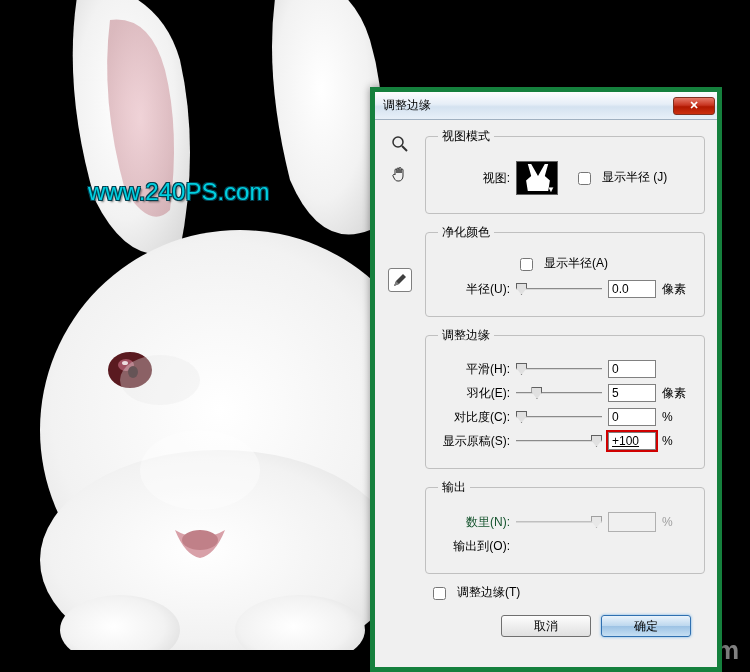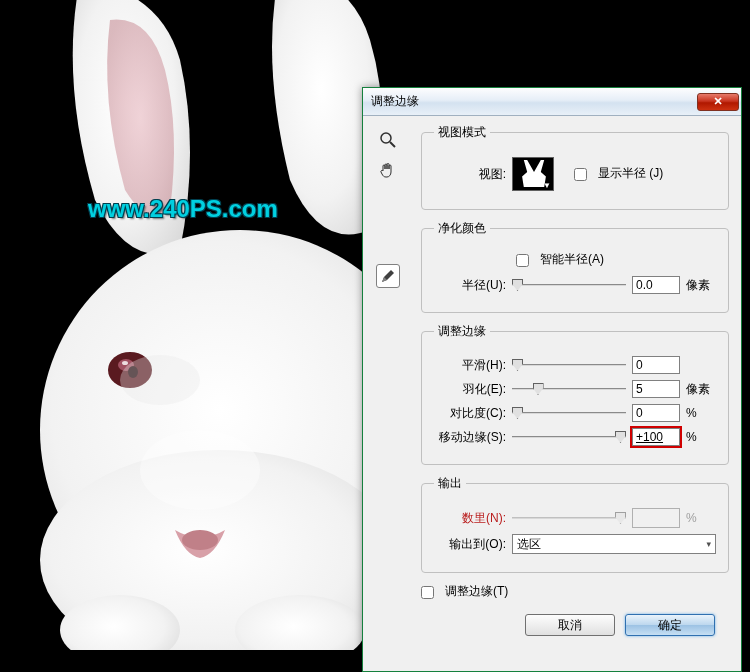--- a/index.html
+++ b/index.html
@@ -21,42 +21,42 @@
     width: 750px; height: 672px;
     background: #000;
   }
   .rabbit {
     position: absolute;
     left: 0; top: 0;
     width: 420px; height: 650px;
   }
   .watermark1 {
     position: absolute;
-    left: 88px; top: 195px;
+    left: 88px; top: 178px;
     font-size: 24px;
-    font-weight: bold;
+    font-weight: normal;
     color: #00d0e0;
     text-shadow: -1px -1px 0 #004050, 1px -1px 0 #004050, -1px 1px 0 #004050, 1px 1px 0 #004050, 2px 2px 2px rgba(0,0,0,0.5);
   }
   .watermark2 {
     position: absolute;
     right: 10px; bottom: 6px;
     font-size: 26px;
     font-weight: bold;
     color: #fff;
     opacity: 0.5;
     letter-spacing: 1px;
   }
   .dialog {
     position: absolute;
-    left: 362px; top: 87px;
-    width: 380px;
+    left: 370px; top: 87px;
+    width: 352px;
     height: 585px;
     background: #f0f0f0;
-    border: 1px solid #15803d;
+    border: 5px solid #15803d;
     box-shadow: 0 0 8px rgba(0,0,0,0.4);
     display: flex;
     flex-direction: column;
   }
   .titlebar {
     height: 28px;
     background: linear-gradient(#fdfdfe, #e6eef7 45%, #d4e2f0 55%, #e8f0f8);
     border-bottom: 1px solid #a0b0c0;
     display: flex;
     align-items: center;
@@ -102,40 +102,40 @@
     cursor: pointer;
   }
   .tool-icon.selected {
     border: 1px solid #808080;
     background: #fff;
     border-radius: 3px;
   }
   fieldset {
     border: 1px solid #c0c0c0;
     border-radius: 4px;
-    margin: 0 0 10px 8px;
+    margin: 0 0 10px 0;
     padding: 10px 12px 12px 12px;
   }
   legend {
     font-size: 12px;
     padding: 0 4px;
     color: #000;
   }
   .row {
     display: flex;
     align-items: center;
     margin: 6px 0;
     gap: 6px;
   }
   .row .lbl {
     width: 72px;
     text-align: right;
     font-size: 12px;
   }
-  .row .lbl.disabled { color: #b91c1c; }
+  .row .lbl.disabled { color: #14532d; }
   .slider {
     flex: 1;
     height: 18px;
     position: relative;
     cursor: pointer;
   }
   .slider .track {
     position: absolute;
     left: 0; right: 0; top: 8px;
     height: 2px;
@@ -317,21 +317,21 @@
             <span>显示半径 (J)</span>
           </label>
         </div>
       </div>
     </fieldset>
 
     <fieldset>
       <legend>净化颜色</legend>
       <div class="checkbox-row" style="margin-left:78px">
         <input type="checkbox" style="">
-        <span>智能半径(A)</span>
+        <span>显示半径(A)</span>
       </div>
       <div class="row">
         <span class="lbl">半径(U):</span>
         <div class="slider">
           <div class="track"></div>
             <div class="thumb" style="left:0%"></div>
         </div>
         <input class="num-input" value="0.0" style="">
         <span class="unit">像素</span>
       </div>
@@ -360,21 +360,21 @@
       <div class="row">
         <span class="lbl">对比度(C):</span>
         <div class="slider">
           <div class="track"></div>
             <div class="thumb" style="left:0%"></div>
         </div>
         <input class="num-input" value="0" style="">
         <span class="unit">%</span>
       </div>
       <div class="row">
-        <span class="lbl">移动边缘(S):</span>
+        <span class="lbl">显示原稿(S):</span>
         <div class="slider">
           <div class="track"></div>
             <div class="thumb" style="left:calc(100% - 11px)"></div>
         </div>
         <input class="num-input highlight" value="+100" style="">
         <span class="unit">%</span>
       </div>
     </fieldset>
 
     <fieldset>
@@ -383,24 +383,20 @@
         <span class="lbl disabled">数里(N):</span>
         <div class="slider disabled">
           <div class="track"></div>
             <div class="thumb" style="left:calc(100% - 11px)"></div>
         </div>
         <div class="select disabled" style="flex:0 0 48px"></div>
         <span class="unit" style="color:#a0a0a0">%</span>
       </div>
       <div class="row">
         <span class="lbl">输出到(O):</span>
-        <div class="select">
-          <span>选区</span>
-          <span class="arrow">▾</span>
-        </div>
       </div>
     </fieldset>
 
     <div class="checkbox-row" style="margin-left:4px">
       <input type="checkbox" style="">
       <span>调整边缘(T)</span>
     </div>
 
     <div class="button-row">
       <div class="dlg-button">取消</div>

